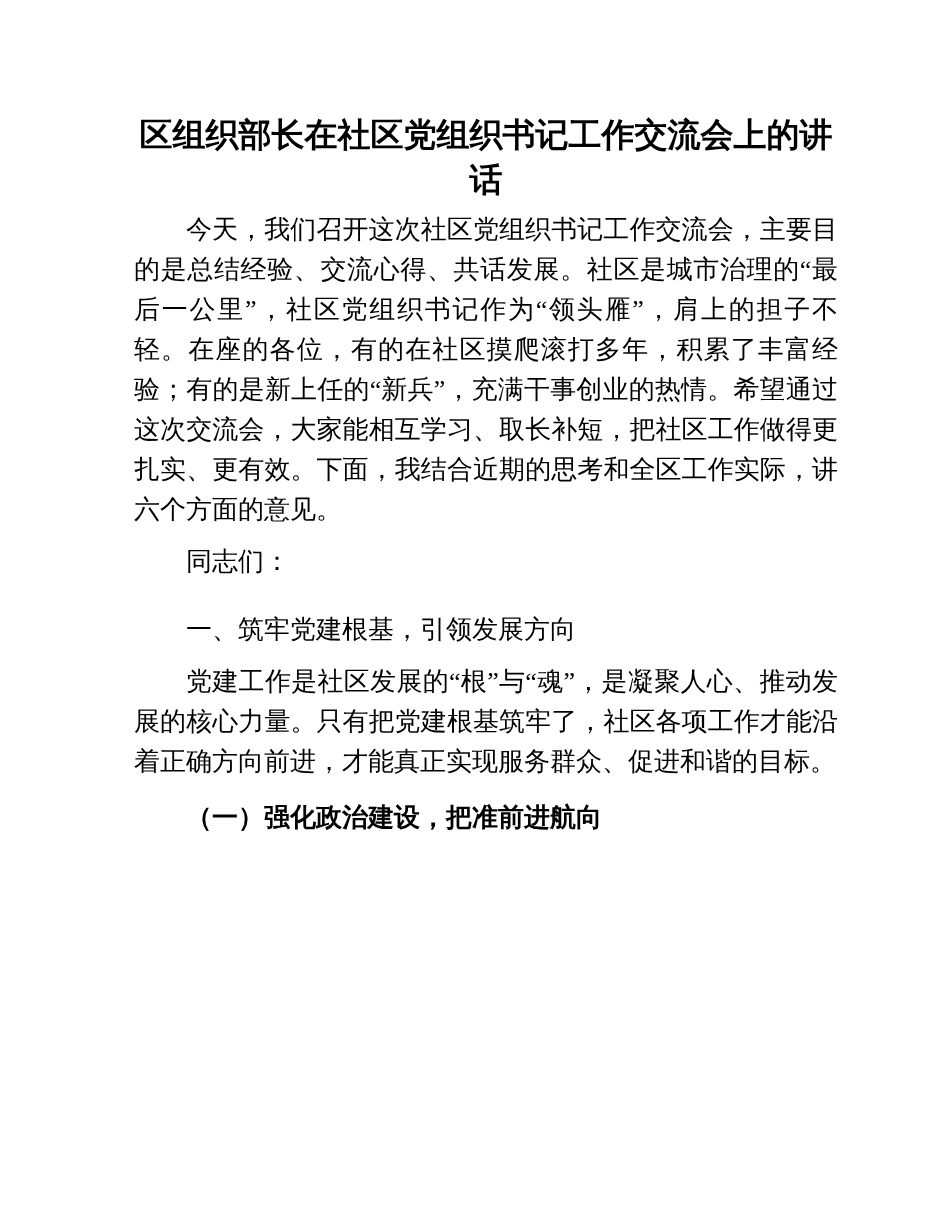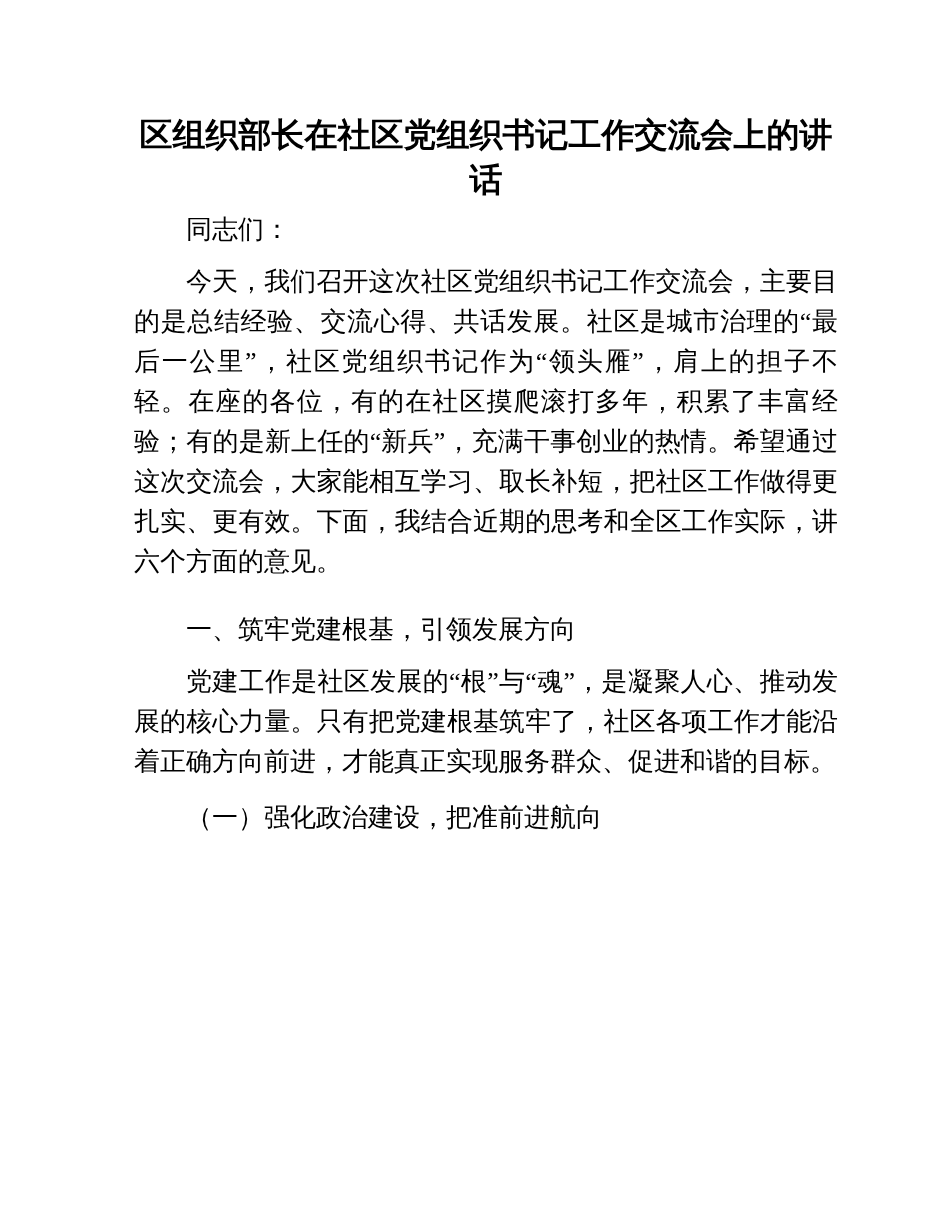--- a/index.html
+++ b/index.html
@@ -37,30 +37,30 @@
     text-indent: 2em;
     text-align: justify;
     color: #000000;
   }
   .doc-body h2.h-section {
     font-weight: 400;
     margin: 28px 0 12px 0;
     font-size: 26px;
   }
   .doc-body h3.h-sub {
-    font-weight: 400;
+    font-weight: 700;
     margin: 16px 0 12px 0;
     font-size: 26px;
   }
 </style>
 </head>
 <body>
 
 <div class="page">
   <h1 class="doc-title">区组织部长在社区党组织书记工作交流会上的讲话</h1>
   <div class="doc-body" id="doc-body">
+      <p>今天，我们召开这次社区党组织书记工作交流会，主要目的是总结经验、交流心得、共话发展。社区是城市治理的“最后一公里”，社区党组织书记作为“领头雁”，肩上的担子不轻。在座的各位，有的在社区摸爬滚打多年，积累了丰富经验；有的是新上任的“新兵”，充满干事创业的热情。希望通过这次交流会，大家能相互学习、取长补短，把社区工作做得更扎实、更有效。下面，我结合近期的思考和全区工作实际，讲六个方面的意见。</p>
       <p>同志们：</p>
-      <p>今天，我们召开这次社区党组织书记工作交流会，主要目的是总结经验、交流心得、共话发展。社区是城市治理的“最后一公里”，社区党组织书记作为“领头雁”，肩上的担子不轻。在座的各位，有的在社区摸爬滚打多年，积累了丰富经验；有的是新上任的“新兵”，充满干事创业的热情。希望通过这次交流会，大家能相互学习、取长补短，把社区工作做得更扎实、更有效。下面，我结合近期的思考和全区工作实际，讲六个方面的意见。</p>
       <h2 class="h-section">一、筑牢党建根基，引领发展方向</h2>
       <p>党建工作是社区发展的“根”与“魂”，是凝聚人心、推动发展的核心力量。只有把党建根基筑牢了，社区各项工作才能沿着正确方向前进，才能真正实现服务群众、促进和谐的目标。</p>
       <h3 class="h-sub">（一）强化政治建设，把准前进航向</h3>
     </div>
 </div>
 
 </body></html>

